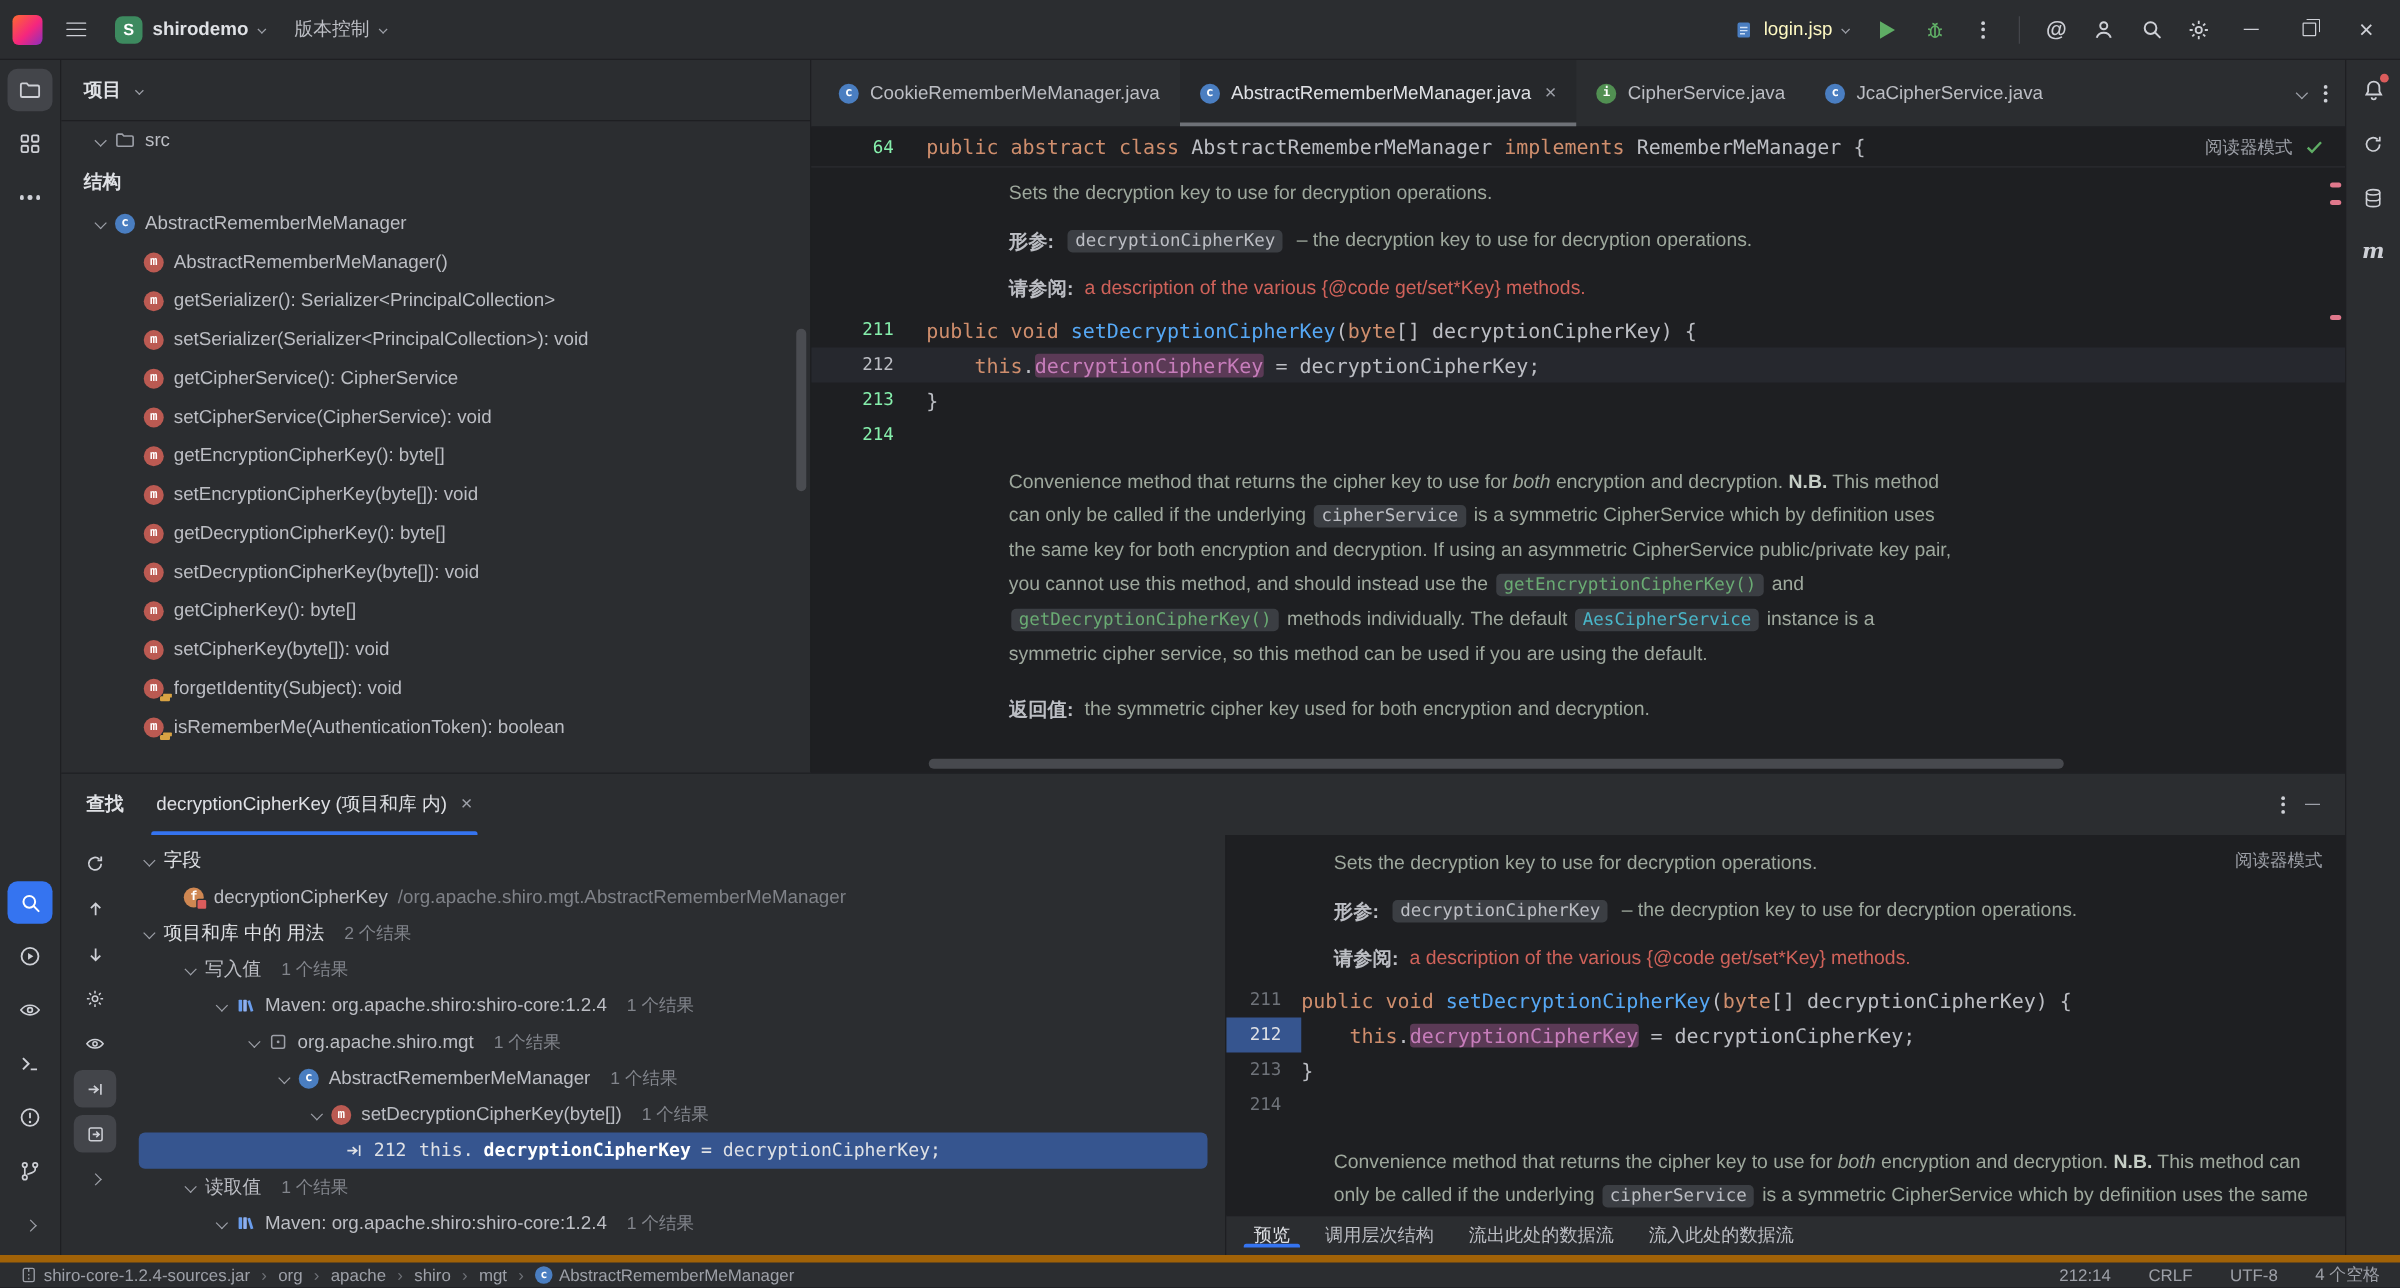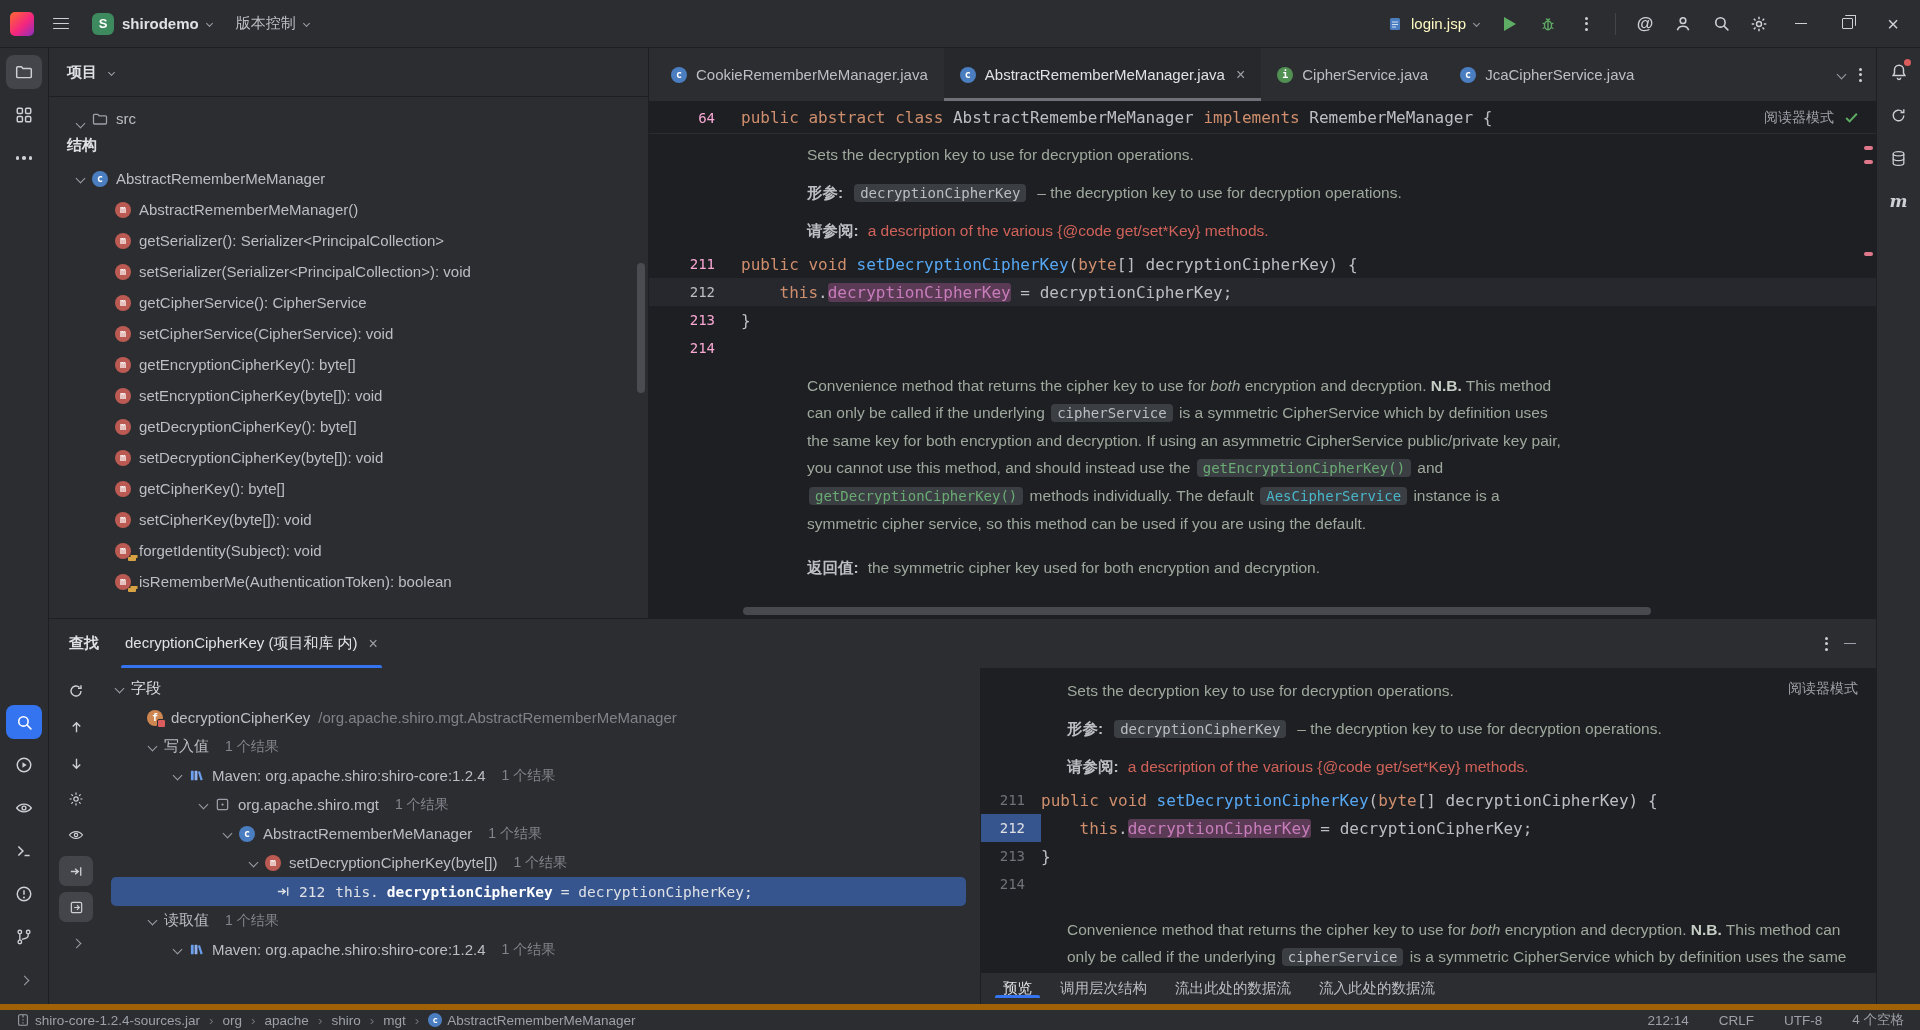--- a/index.html
+++ b/index.html
@@ -56,37 +56,37 @@
 .lb-spacer{flex:1}
 .badge-dot::after{content:"";position:absolute;top:4px;right:6px;width:7px;height:7px;border-radius:50%;background:#db5c5c}
 .maven-m{font-family:"DejaVu Serif",serif;font-style:italic;font-weight:700;font-size:17px;color:#ced0d6}
 
 .center{flex:1;display:flex;flex-direction:column;min-width:0}
 .upper{display:flex;height:570px;min-height:570px}
 
 
 .sidepanel{width:600px;min-width:600px;background:#2b2d30;border-right:1px solid #1e1f22;position:relative;overflow:hidden}
 .panel-head{height:49px;display:flex;align-items:center;gap:12px;padding:0 18px;color:#dfe1e5;font-weight:600;border-bottom:1px solid #1e1f22}
-.tree-row{height:30px;display:flex;align-items:flex-end;gap:8px;padding-left:28px;color:#bcbec4}
+.tree-row{height:30px;display:flex;align-items:center;gap:8px;padding-left:28px;color:#bcbec4}
 .sect-title{height:36px;display:flex;align-items:center;padding:0 18px;color:#dfe1e5;font-weight:600}
 .st-root{height:31px;display:flex;align-items:center;gap:8px;padding-left:28px;color:#bcbec4}
 .st-row{height:31px;display:flex;align-items:center;gap:8px;padding-left:66px;color:#bcbec4;white-space:nowrap}
 .st-row.prot .sym::after{content:"";position:absolute;right:-5px;bottom:-2px;width:8px;height:3.5px;background:#d9a343;border-radius:1px;box-shadow:2px -2.5px 0 -0.5px #d9a343}
 .v-scroll{position:absolute;right:3px;top:215px;width:8px;height:130px;border-radius:4px;background:#55575c;opacity:.75}
 
 
 .editor-pane{flex:1;display:flex;flex-direction:column;background:#1e1f22;min-width:0;position:relative}
 .tabs{height:54px;background:#2b2d30;border-bottom:1px solid #1e1f22;display:flex;align-items:stretch;padding-left:6px}
 .tab{display:flex;align-items:center;gap:9px;padding:0 16px;color:#bcbec4;position:relative;white-space:nowrap}
 .tab.active{background:#26282b;color:#dfe1e5}
 .tab.active::after{content:"";position:absolute;left:0;right:0;bottom:0;height:3px;background:#6e7177}
 .tab-close{color:#9da0a8;font-size:16px;line-height:1;margin-left:2px}
 .tab-controls{margin-left:auto;display:flex;align-items:center;gap:14px;padding-right:14px}
 
-.gut{width:92px;min-width:92px;text-align:right;padding-right:26px;color:#f9a8d4;font-family:"DejaVu Sans Mono",monospace;font-size:14px}
+.gut{width:92px;min-width:92px;text-align:right;padding-right:26px;color:#86efac;font-family:"DejaVu Sans Mono",monospace;font-size:14px}
 .sticky{height:32px;display:flex;align-items:center;background:#1e1f22;border-bottom:1px solid #2b2d30;font-family:"DejaVu Sans Mono",monospace;font-size:16px}
 .sticky-right{margin-left:auto;display:flex;align-items:center;gap:9px;padding-right:16px;font-family:"Liberation Sans","DejaVu Sans",sans-serif;font-size:14px;color:#9da0a8}
 .editor-body{flex:1;position:relative;overflow:hidden;font-family:"DejaVu Sans Mono",monospace;font-size:16px;padding-top:2px}
 .e-row{display:flex;align-items:center;height:28px}
 .e-row.current{background:#26282e}
 .e-row.current .gut{color:#bcbec4}
 .code{white-space:pre;color:#bcbec4}
 .doc-row{display:flex;align-items:center;height:38px}
 .doc-content{padding-left:66px;font-family:"Liberation Sans","DejaVu Sans",sans-serif;font-size:15.5px;color:#9ea89d;display:flex;align-items:center;gap:9px;white-space:nowrap}
 .doc-label{font-weight:700;color:#bcbec4}
@@ -551,20 +551,25 @@
 
         <div class="find-tree">
           <div class="f-row head" style="padding-left:13px">
             <span class="chev"></span>
             <span>字段</span>
           </div>
           <div class="f-row" style="padding-left:44px">
             <span class="sym fld sm2">f</span>
             <span>decryptionCipherKey</span>
             <span class="f-loc"> /org.apache.shiro.mgt.AbstractRememberMeManager</span>
+          </div>
+          <div class="f-row head" style="padding-left:13px">
+            <span class="chev"></span>
+            <span>项目和库 中的 用法</span>
+            <span class="f-cnt">2 个结果</span>
           </div>
           <div class="f-row" style="padding-left:46px">
             <span class="chev"></span>
             <span>写入值</span>
             <span class="f-cnt">1 个结果</span>
           </div>
           <div class="f-row" style="padding-left:71px">
             <span class="chev"></span>
             <svg width="15" height="15" viewBox="0 0 16 16">
                 <rect x="2" y="3" width="3" height="10" rx="0.6" fill="#6a9ded"></rect>

